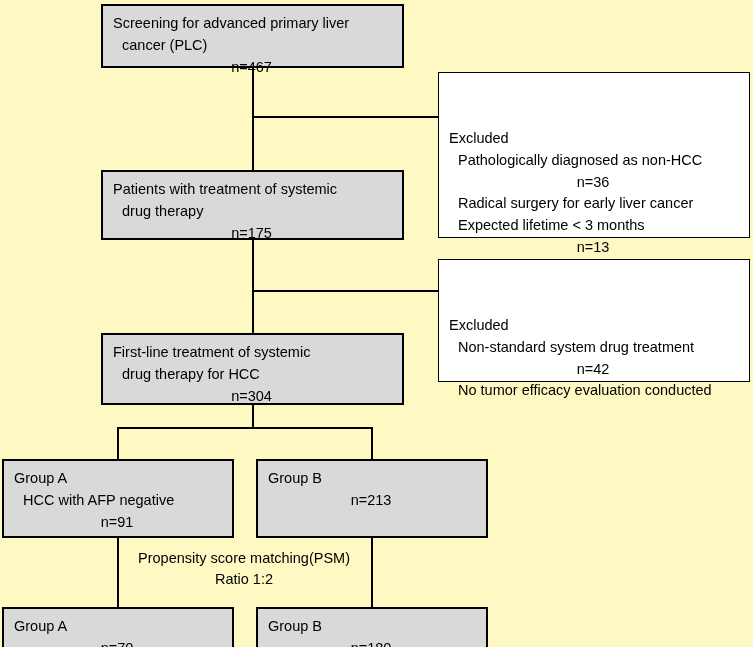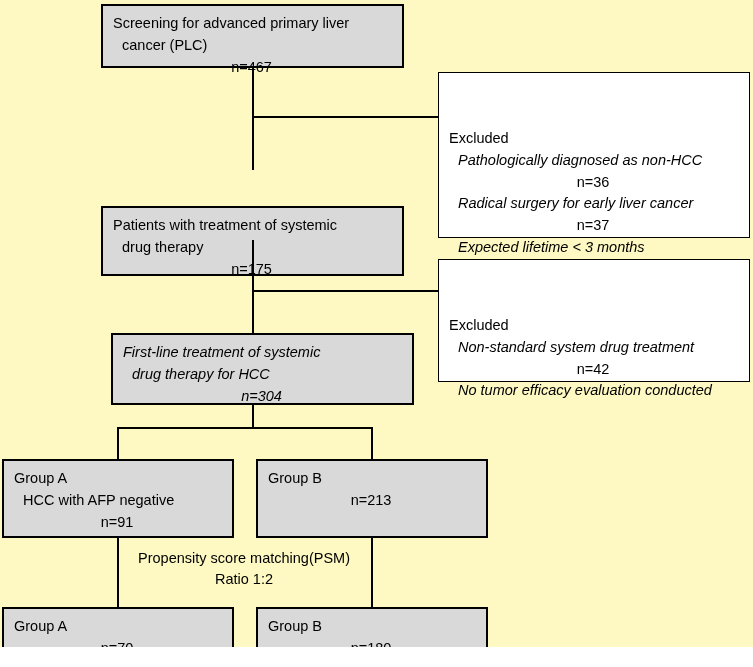--- a/index.html
+++ b/index.html
@@ -54,21 +54,20 @@
   }
   .hdr {
     display: block;
     white-space: nowrap;
     margin-top: 48px;
   }
   .item {
     display: block;
     white-space: nowrap;
     padding-left: 9px;
-    font-style: italic;
   }
   
   .vline {
     position: absolute;
     width: 2px;
     background: #000000;
   }
   .hline {
     position: absolute;
     height: 2px;
@@ -100,48 +99,47 @@
   <div class="vline" style="left:252px; top:68px; height:102px;"></div>
 
   <div class="hline" style="left:252px; top:116px; width:187px;"></div>
 
   <div class="box plain" style="left:438px; top:72px; width:312px; height:166px;">
     <div class="pad">
       <span class="hdr">Excluded</span>
       <span class="item">Pathologically diagnosed as non-HCC</span>
       <span class="nrow">n=36</span>
       <span class="item">Radical surgery for early liver cancer</span>
-      <span class="nrow">n=37</span>
       <span class="item">Expected lifetime &lt; 3 months</span>
       <span class="nrow">n=13</span>
     </div>
   </div>
 
-  <div class="box filled" style="left:101px; top:170px; width:303px; height:70px;margin-top:36px;">
+  <div class="box filled" style="left:101px; top:170px; width:303px; height:70px;">
     <div class="pad">
       <span class="line1">Patients with treatment of systemic</span>
       <span class="line2">drug therapy</span>
       <span class="nrow">n=175</span>
     </div>
   </div>
 
   <div class="vline" style="left:252px; top:240px; height:94px;"></div>
 
   <div class="hline" style="left:252px; top:290px; width:187px;"></div>
 
   <div class="box plain" style="left:438px; top:259px; width:312px; height:123px;">
     <div class="pad">
       <span class="hdr">Excluded</span>
       <span class="item">Non-standard system drug treatment</span>
       <span class="nrow">n=42</span>
       <span class="item">No tumor efficacy evaluation conducted</span>
     </div>
   </div>
 
-  <div class="box filled" style="left:111px; top:333px; width:303px; height:72px;font-style:italic;">
+  <div class="box filled" style="left:101px; top:333px; width:303px; height:72px;">
     <div class="pad">
       <span class="line1">First-line treatment of systemic</span>
       <span class="line2">drug therapy for HCC</span>
       <span class="nrow">n=304</span>
     </div>
   </div>
 
   <div class="vline" style="left:252px; top:405px; height:24px;"></div>
   <div class="hline" style="left:117px; top:427px; width:256px;"></div>
   <div class="vline" style="left:117px; top:427px; height:32px;"></div>

